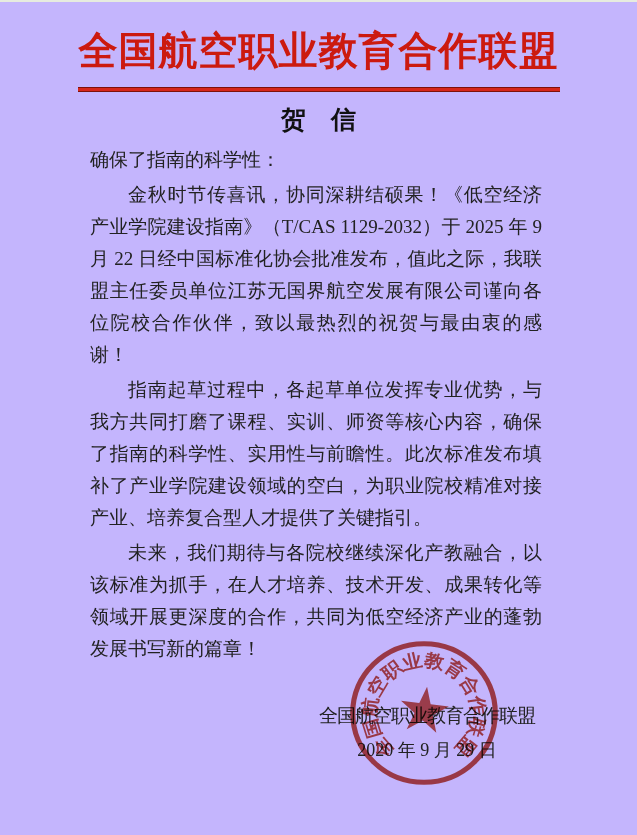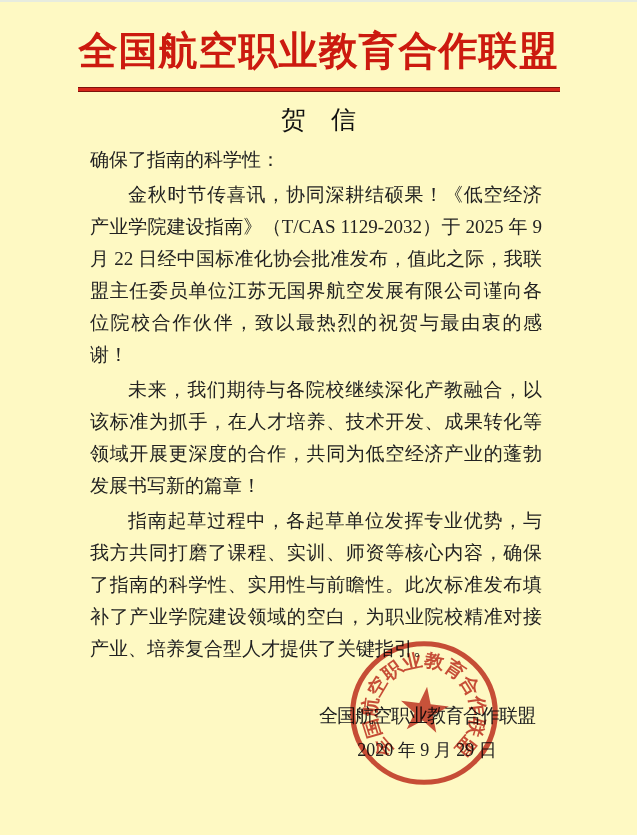--- a/index.html
+++ b/index.html
@@ -1,21 +1,21 @@
 <!DOCTYPE html>
 <html><head>
 <meta charset="utf-8">
 <style>
   html, body { margin: 0; padding: 0; background: #b8b8b8; }
   .page {
     position: relative;
     width: 637px;
     height: 835px;
     margin: 0 auto;
-    background: #fef9c3;
+    background: #c4b5fd;
     border-top: 2px solid #e7ecdf;
     box-sizing: border-box;
     overflow: hidden;
     font-family: "Liberation Serif", serif;
     color: #222;
   }
   .org-title {
     margin: 26px 0 0 0;
     font-family: "Liberation Sans", sans-serif;
     font-weight: 900;
@@ -30,21 +30,21 @@
     height: 3px;
     margin: 13px auto 0 auto;
     background: #d6261a;
     border-top: 1.5px solid #7e120b;
     border-bottom: 1.5px solid #7e120b;
   }
   .letter-title {
     margin: 14px 0 0 0;
     font-size: 25px;
     line-height: 27px;
-    font-weight: normal;
+    font-weight: bold;
     text-align: center;
     color: #111;
   }
   .body-text {
     margin: 11px 95px 0 90px;
     font-size: 19px;
     line-height: 32px;
     text-align: justify;
     color: #222;
   }
@@ -94,22 +94,22 @@
 
   <h1 class="org-title">全国航空职业教育合作联盟</h1>
 
   <div class="title-rule"></div>
 
   <h2 class="letter-title">贺　信</h2>
 
   <div class="body-text">
     <p class="salutation">确保了指南的科学性：</p>
     <p class="para">金秋时节传喜讯，协同深耕结硕果！《低空经济产业学院建设指南》（T/CAS 1129-2032）于 2025 年 9 月 22 日经中国标准化协会批准发布，值此之际，我联盟主任委员单位江苏无国界航空发展有限公司谨向各位院校合作伙伴，致以最热烈的祝贺与最由衷的感谢！</p>
+    <p class="para">指南起草过程中，各起草单位发挥专业优势，与我方共同打磨了课程、实训、师资等核心内容，确保了指南的科学性、实用性与前瞻性。此次标准发布填补了产业学院建设领域的空白，为职业院校精准对接产业、培养复合型人才提供了关键指引。</p>
     <p class="para">未来，我们期待与各院校继续深化产教融合，以该标准为抓手，在人才培养、技术开发、成果转化等领域开展更深度的合作，共同为低空经济产业的蓬勃发展书写新的篇章！</p>
-    <p class="para">指南起草过程中，各起草单位发挥专业优势，与我方共同打磨了课程、实训、师资等核心内容，确保了指南的科学性、实用性与前瞻性。此次标准发布填补了产业学院建设领域的空白，为职业院校精准对接产业、培养复合型人才提供了关键指引。</p>
   </div>
 
   <div class="signature-block">
     <div class="signature">全国航空职业教育合作联盟</div>
     <div class="sign-date">2020 年 9 月 29 日</div>
   </div>
 
   <svg class="seal" viewBox="0 0 160 160" preserveAspectRatio="none" xmlns="http://www.w3.org/2000/svg">
     <circle class="seal-ring" cx="80" cy="80" r="76"></circle>
     <path id="sealTextPath" d="M 48.95 120.46 A 51 51 0 1 1 111.05 120.46" fill="none"></path>

